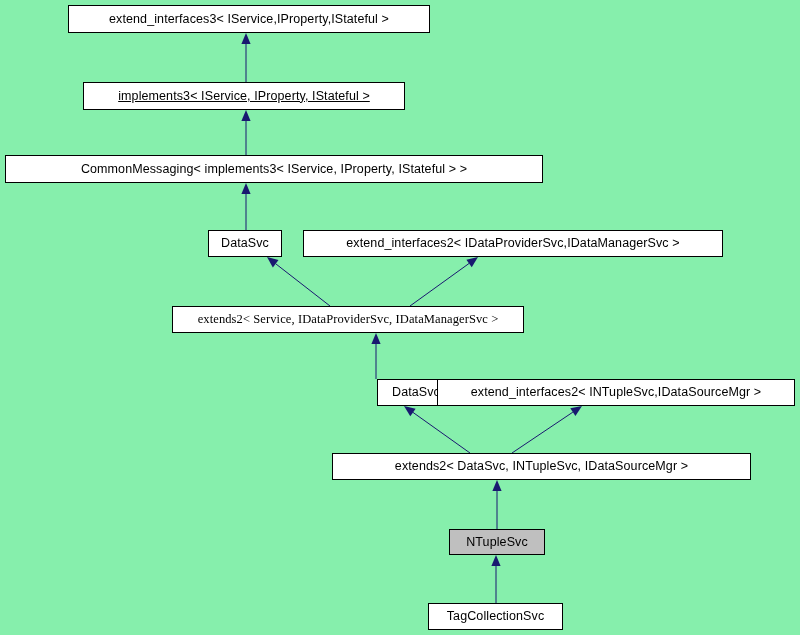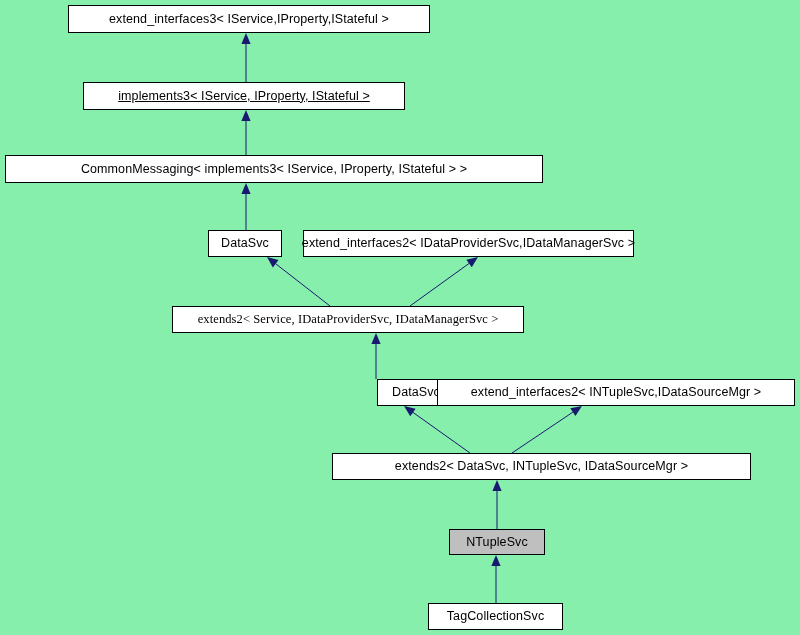--- a/index.html
+++ b/index.html
@@ -99,21 +99,21 @@
       </div>
       <div class="node" style="left: 83px; top: 82px; width: 322px; height: 28px; text-decoration: underline;">
         <span class="node-label">implements3&lt; IService, IProperty, IStateful &gt;</span>
       </div>
       <div class="node" style="left: 5px; top: 155px; width: 538px; height: 28px; align-items: center;">
         <span class="node-label">CommonMessaging&lt; implements3&lt; IService, IProperty, IStateful &gt; &gt;</span>
       </div>
       <div class="node" style="left: 208px; top: 230px; width: 74px; height: 27px;">
         <span class="node-label">DataSvc</span>
       </div>
-      <div class="node" style="left: 303px; top: 230px; width: 331px; height: 27px; justify-content: center;">
+      <div class="node" style="left: 303px; top: 230px; width: 420px; height: 27px; justify-content: center;">
         <span class="node-label">extend_interfaces2&lt; IDataProviderSvc,IDataManagerSvc &gt;</span>
       </div>
       <div class="node" style="left: 172px; top: 306px; width: 352px; height: 27px; font-family: Liberation Serif, serif;">
         <span class="node-label">extends2&lt; Service, IDataProviderSvc, IDataManagerSvc &gt;</span>
       </div>
       <div class="node" style="left: 337px; top: 379px; width: 78px; height: 27px; margin-left: 40px;">
         <span class="node-label">DataSvc</span>
       </div>
       <div class="node" style="left: 437px; top: 379px; width: 358px; height: 27px;">
         <span class="node-label">extend_interfaces2&lt; INTupleSvc,IDataSourceMgr &gt;</span>

